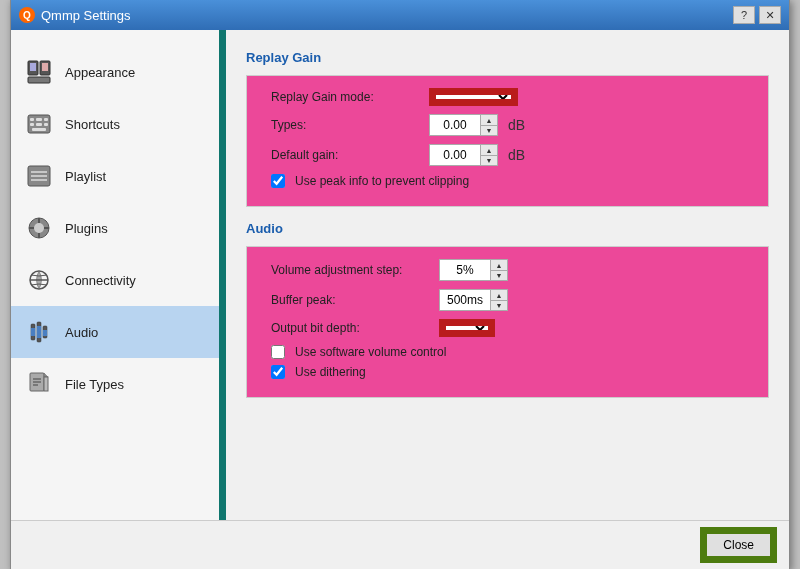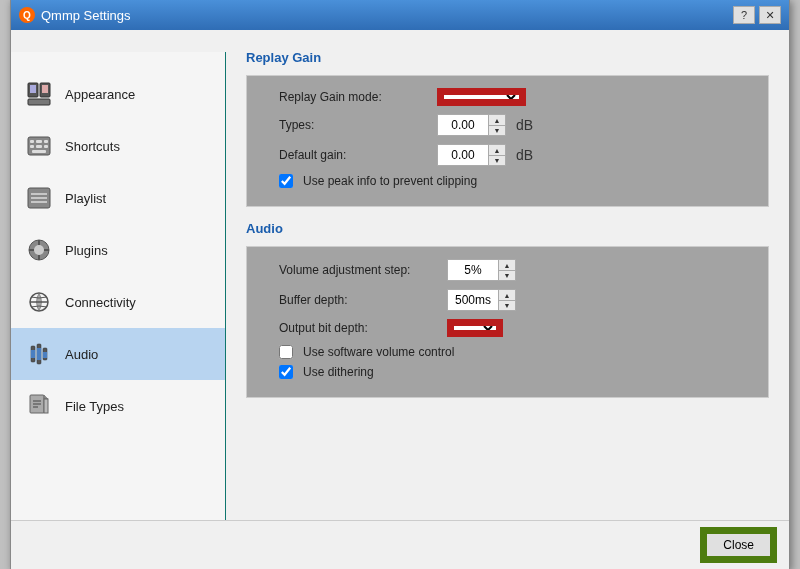--- a/index.html
+++ b/index.html
@@ -69,23 +69,22 @@
 
     .window-body {
       display: flex;
       height: 490px;
     }
 
     
     .sidebar {
       width: 215px;
       background: #f5f5f5;
-      border-right: 1px solid #0f766e;
+      border-right: 7px solid #0f766e;
       padding: 16px 0;
-      margin-top: 22px;
     }
     .sidebar-item {
       display: flex;
       align-items: center;
       gap: 10px;
       padding: 10px 12px;
       cursor: pointer;
       color: #222;
     }
     .sidebar-item.active {
@@ -114,22 +113,22 @@
     .section-header {
       color: #1a5dad;
       font-size: 13px;
       font-weight: 600;
       margin-bottom: 10px;
       margin-top: 4px;
     }
 
     .section-box {
       border: 1px solid #ccc;
-      background: #a3a3a3;
-      padding: 12px 32px;
+      background: #ec4899;
+      padding: 12px 24px;
       margin-bottom: 14px;
     }
 
     .form-row {
       display: flex;
       align-items: center;
       margin-bottom: 8px;
       gap: 8px;
     }
     .form-label {
@@ -408,21 +407,21 @@
           <div class="spinner-group">
             <input class="spinner-input" type="text" value="5%" style="">
             <div class="spinner-buttons">
               <button class="spinner-btn">▲</button>
               <button class="spinner-btn">▼</button>
             </div>
           </div>
         </div>
 
         <div class="form-row">
-          <span class="form-label-short">Buffer depth:</span>
+          <span class="form-label-short">Buffer peak:</span>
           <div class="spinner-group">
             <input class="spinner-input" type="text" value="500ms" style="">
             <div class="spinner-buttons">
               <button class="spinner-btn">▲</button>
               <button class="spinner-btn">▼</button>
             </div>
           </div>
         </div>
 
         <div class="form-row">

